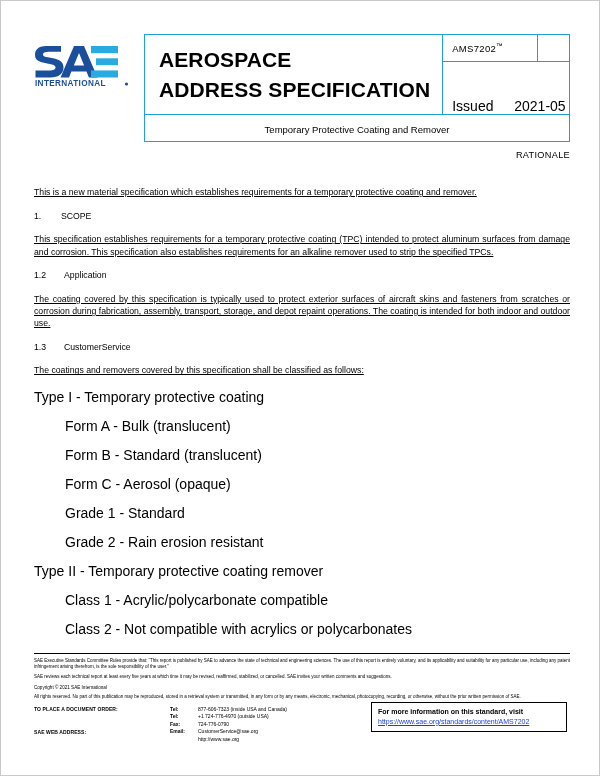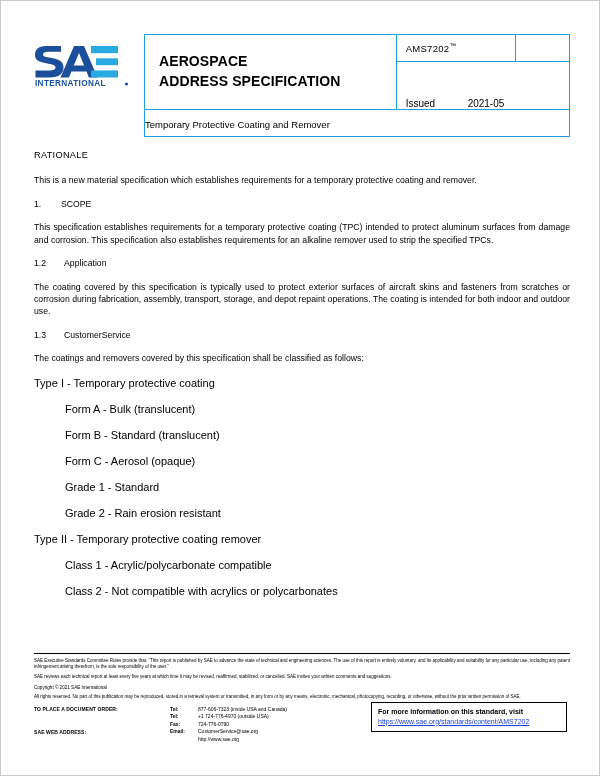--- a/index.html
+++ b/index.html
@@ -49,21 +49,21 @@
   .hdr-table td {
     border: 1.6px solid #1d9fd9;
     padding: 0;
     vertical-align: middle;
   }
   .title-cell {
     padding: 4px 12px 4px 14px !important;
     height: 53px;
   }
   .title-line {
-    font-size: 14px;
+    font-size: 21px;
     font-weight: bold;
     letter-spacing: 0.1px;
     line-height: 1.42;
     white-space: nowrap;
   }
   .doc-no-cell {
     height: 26px;
     padding: 0 0 0 9px !important;
   }
   .doc-no {
@@ -74,64 +74,66 @@
     font-size: 6.5px;
     vertical-align: top;
     line-height: 1;
   }
   .issued-cell {
     height: 27px;
     padding: 0 0 0 9px !important;
   }
   .issued-row {
     display: flex;
-    font-size: 10px;
+    font-size: 14px;
     margin-top: 36px;
   }
   .issued-label { width: 62px; }
   .issued-date { }
   .blank-cell { }
   .subject-cell {
+    text-align: center;
     height: 26px;
     padding: 0 !important;
   }
   .subject-text {
     font-size: 9.5px;
   }
 
   
   .body-area {
     margin-top: 17px;
     font-size: 8.6px;
     line-height: 1.0;
   }
   .rationale {
-    text-align: left;
+    text-align: right;
     font-size: 9.2px;
     letter-spacing: 0.3px;
-    margin-bottom: 14px;
+    margin-bottom: 26px;
   }
   .para {
     text-align: justify;
     font-size: 8.7px;
     line-height: 1.42;
     margin-bottom: 13px;
+    text-decoration: underline;
   }
   .heading {
     font-size: 8.7px;
     margin-bottom: 13px;
     display: flex;
   }
   .heading .num {
     width: 30px;
     flex: 0 0 30px;
   }
   .heading.lvl1 .num { width: 27px; flex: 0 0 27px; }
   .class-line {
-    font-size: 11px;
+    font-size: 14px;
     margin-bottom: 15px;
   }
   .class-line.indent {
     padding-left: 31px;
   }
 
   
   .footer {
     position: absolute;
     left: 33px;

